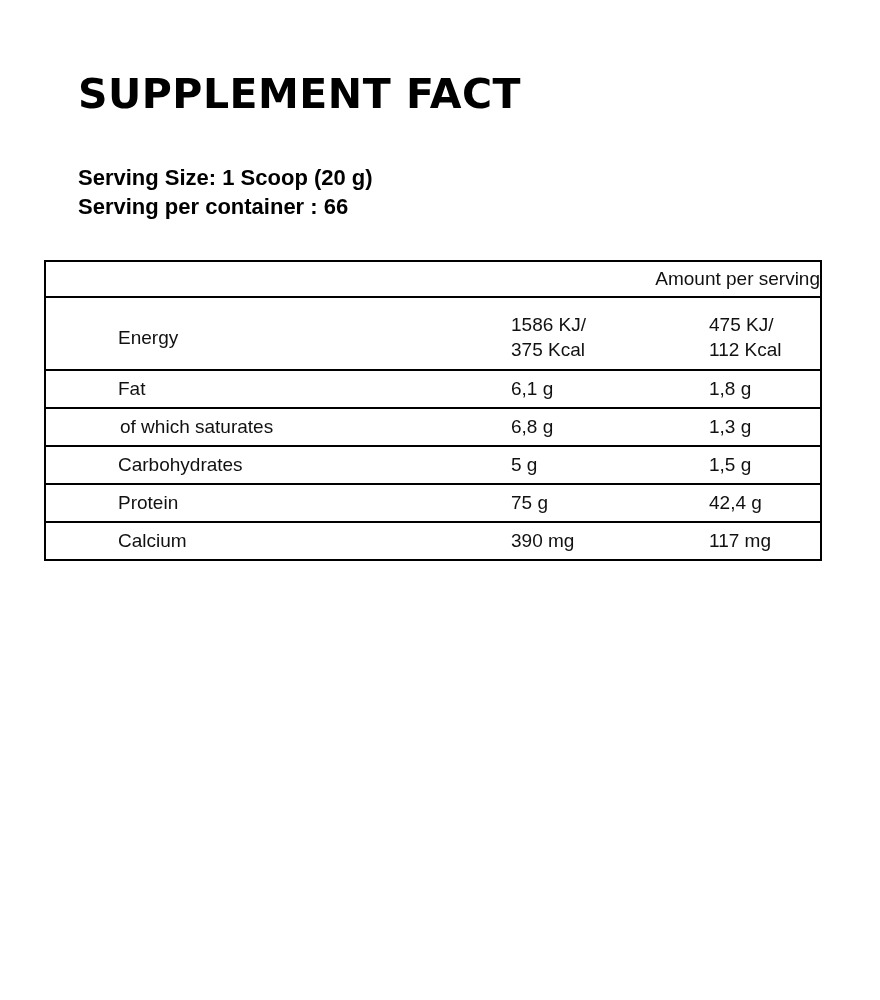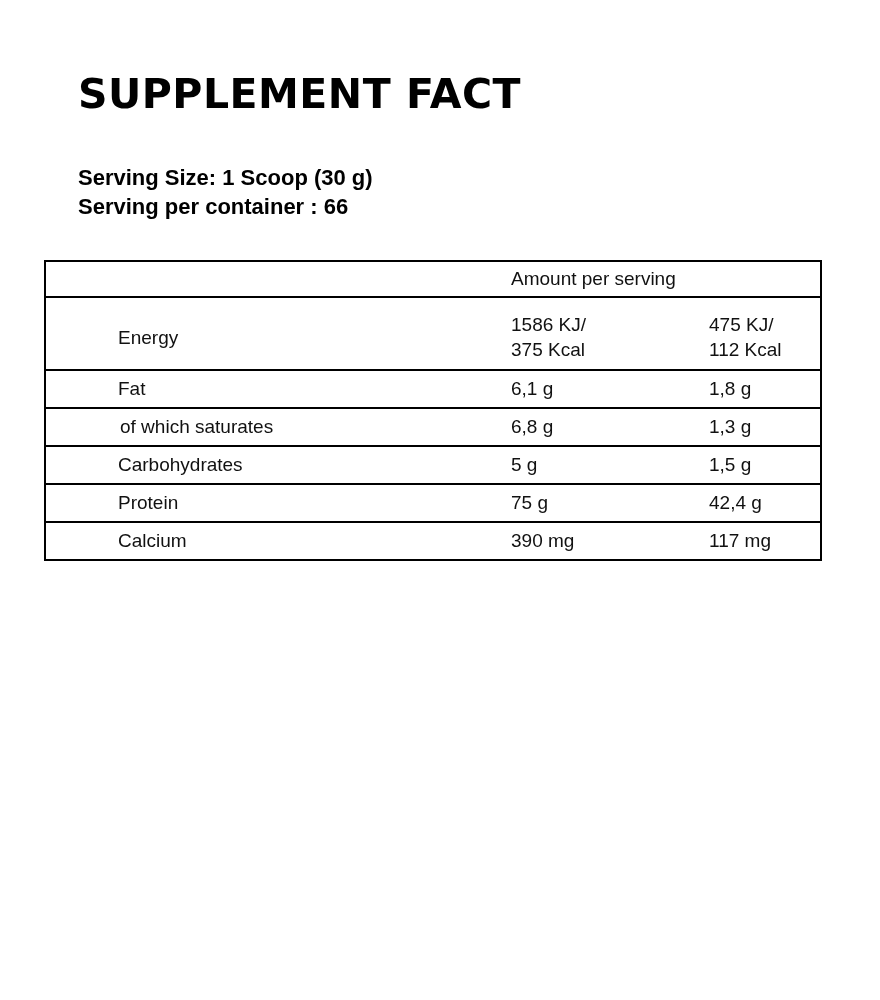--- a/index.html
+++ b/index.html
@@ -72,21 +72,21 @@
   .col-b { width: 116px; }
 
   .hdr-row td {
     border-top: none;
   }
   .hdr-blank {
     height: 34px;
   }
   .hdr-amount {
     font-size: 23px;
-    text-align: left;
+    text-align: right;
     padding-left: 6px !important;
     white-space: nowrap;
   }
   .nm {
     padding-left: 72px !important;
     white-space: nowrap;
   }
   .nm-indent {
     padding-left: 74px !important;
   }
@@ -118,21 +118,21 @@
   }
 </style>
 </head>
 <body>
 
 <div class="page">
 
   <div class="title">SUPPLEMENT FACT</div>
 
   <div class="serving-block">
-    <div class="serving-line">Serving Size: 1 Scoop (30 g)</div>
+    <div class="serving-line">Serving Size: 1 Scoop (20 g)</div>
     <div class="serving-line">Serving per container : 66</div>
   </div>
 
   <div class="table-wrap">
     <table class="facts">
       <colgroup>
         <col class="col-name">
         <col class="col-a">
         <col class="col-b">
       </colgroup>

